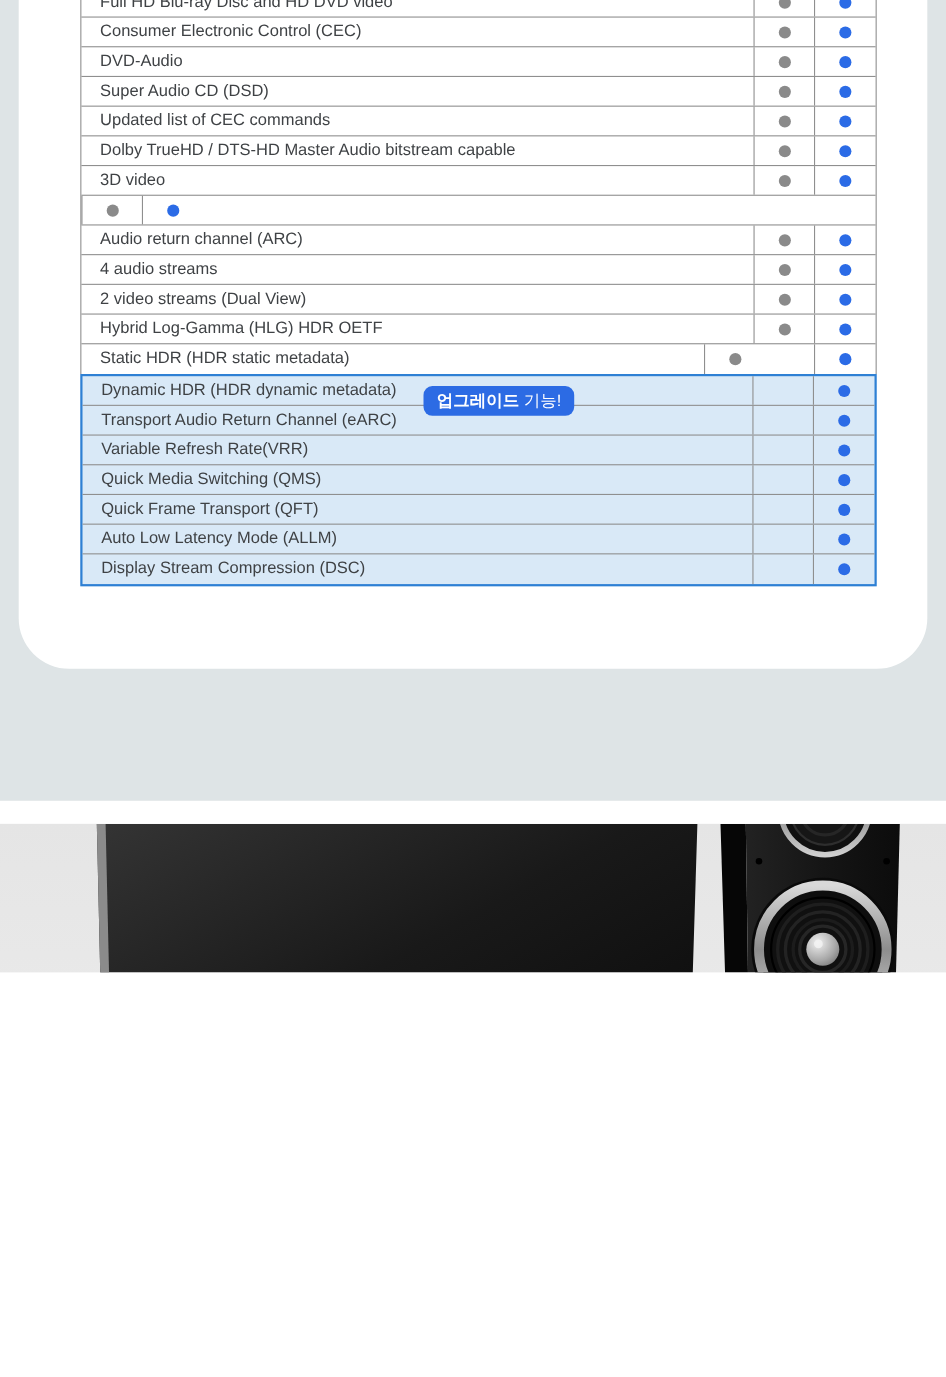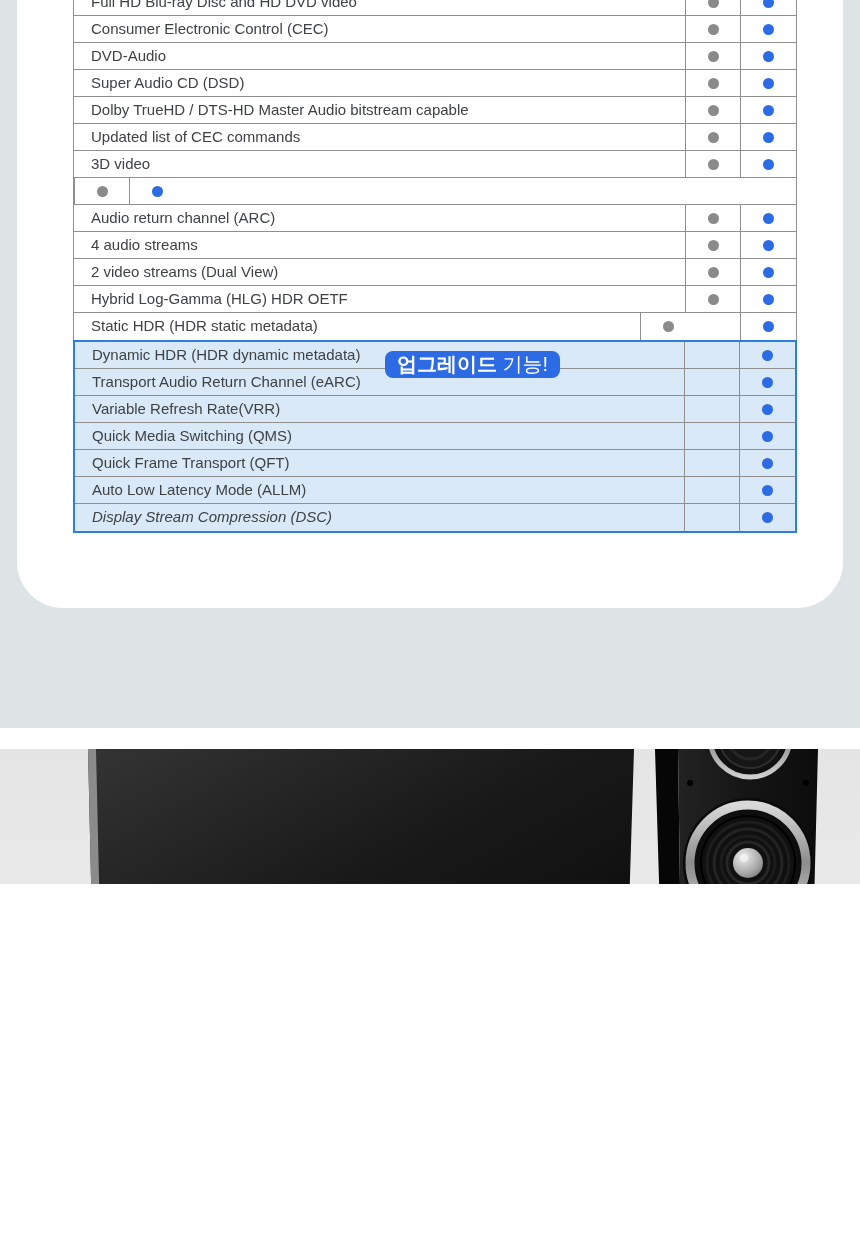--- a/index.html
+++ b/index.html
@@ -14,33 +14,33 @@
   .feature-table{position:absolute;left:56px;top:3px;width:724px;}
 
   .standard-block{border-left:1px solid var(--table-border,#8f8f8f);
                   border-right:1px solid var(--table-border,#8f8f8f);}
   .upgrade-block{border:2px solid var(--highlight-border,#2e80d4);
                  background:var(--highlight-bg,#d9e9f7);}
 
   .row{display:flex;height:27px;box-sizing:border-box;align-items:stretch;
        border-bottom:1px solid var(--table-border,#8f8f8f);}
   .standard-block .row:last-child{border-bottom:none;gap:45px;}
-  .upgrade-block .row:last-child{border-bottom:none;font-style:italic;}
+  .upgrade-block .row:last-child{border-bottom:none;}
   .cell-label{flex:1;padding-left:17px;font-size:15px;color:#3f4245;
       line-height:26px;white-space:nowrap;overflow:hidden;}
   .dotcell{width:54px;border-left:1px solid var(--table-border,#8f8f8f);
       display:flex;align-items:center;justify-content:center;}
   .dotcell.newcol{width:55px;}
   .dot{width:11px;height:11px;border-radius:50%;}
   .dot.old{background:var(--supported-dot-old,#8a8a8a);}
   .dot.new{background:var(--supported-dot-new,#2b6be6);}
 
   .badge{position:absolute;left:385px;top:351px;height:27px;line-height:27px;
     padding:0 12px;background:var(--badge-bg,#2c6be4);color:#fff;border-radius:8px;
-    font-size:20px;z-index:5;white-space:nowrap;}
+    font-size:15px;z-index:5;white-space:nowrap;}
   .badge b{font-weight:700;}
   .badge span{font-weight:400;}
 
   
   .white-strip{position:absolute;top:728px;left:0;width:860px;height:21px;background:#ffffff;}
 
   
   .photo-section{position:absolute;top:749px;left:0;width:860px;height:503px;
     background:linear-gradient(180deg,#e5e5e5 0%,#ececec 55%,#e9e9e9 100%);}
   .photo-section svg{position:absolute;top:0;left:0;}
@@ -87,30 +87,30 @@
             <div class="row">
     <div class="cell-label">Super Audio CD (DSD)</div>
     <div class="dotcell oldcol">
       <span class="dot old"></span>
     </div>
     <div class="dotcell newcol">
       <span class="dot new"></span>
     </div>
   </div>
             <div class="row">
+    <div class="cell-label">Updated list of CEC commands</div>
+    <div class="dotcell oldcol">
+      <span class="dot old"></span>
+    </div>
+    <div class="dotcell newcol">
+      <span class="dot new"></span>
+    </div>
+  </div>
+            <div class="row">
     <div class="cell-label">Dolby TrueHD / DTS-HD Master Audio bitstream capable</div>
-    <div class="dotcell oldcol">
-      <span class="dot old"></span>
-    </div>
-    <div class="dotcell newcol">
-      <span class="dot new"></span>
-    </div>
-  </div>
-            <div class="row">
-    <div class="cell-label">Updated list of CEC commands</div>
     <div class="dotcell oldcol">
       <span class="dot old"></span>
     </div>
     <div class="dotcell newcol">
       <span class="dot new"></span>
     </div>
   </div>
             <div class="row">
     <div class="cell-label">3D video</div>
     <div class="dotcell oldcol">

